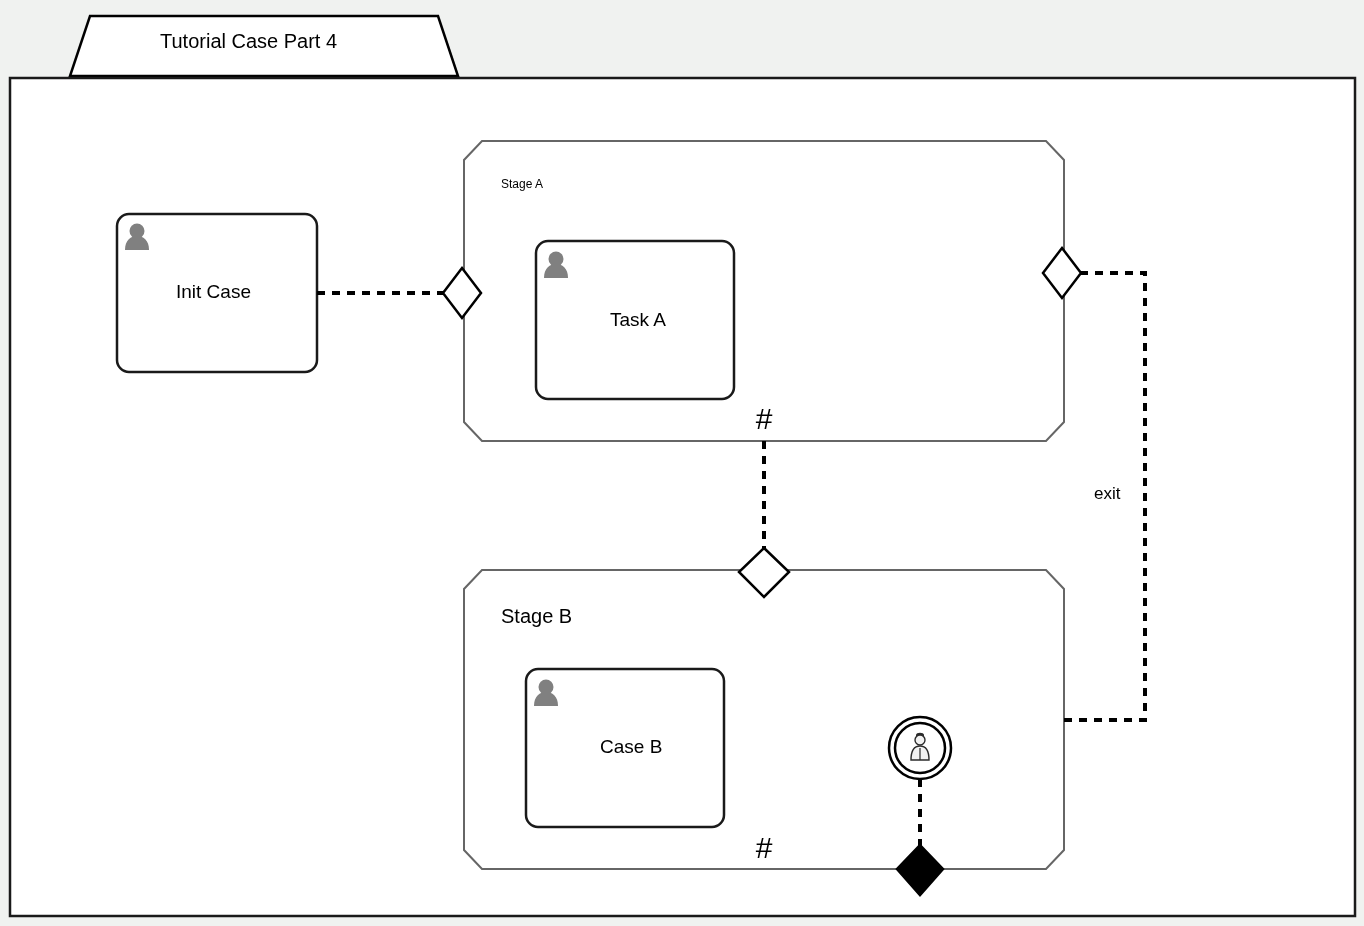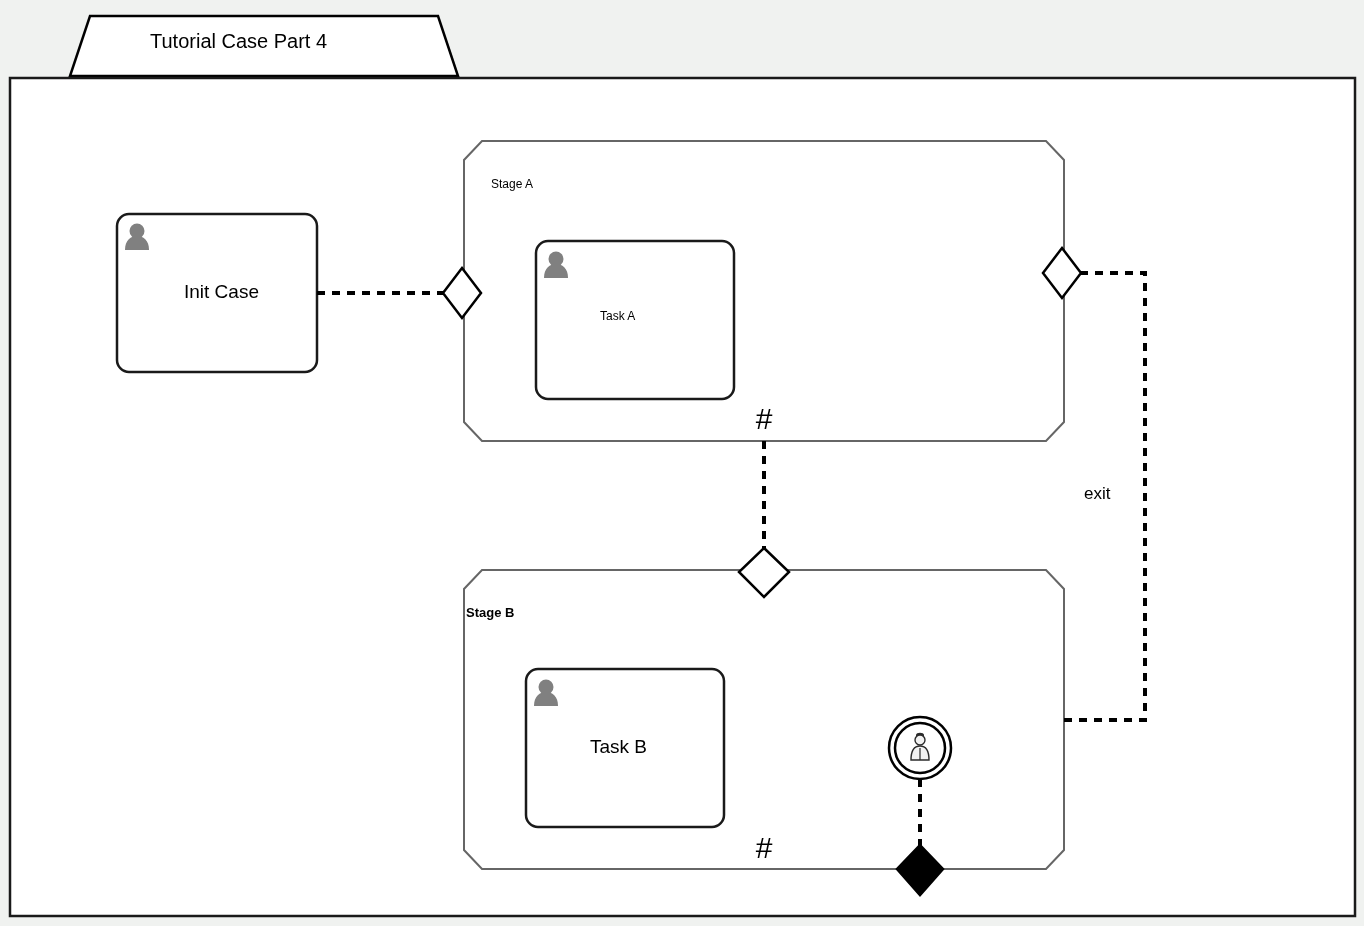--- a/index.html
+++ b/index.html
@@ -19,44 +19,44 @@
     left: 0;
     top: 0;
     width: 1364px;
     height: 926px;
   }
   .lbl {
     position: absolute;
     color: #000;
     white-space: nowrap;
     user-select: none;
+    margin-left: 10px;
   }
   #case-title {
     font-size: 20px;
     left: 150px;
     top: 30px;
   }
   #stage-a-label {
     font-size: 12px;
     left: 491px;
     top: 177px;
   }
   #stage-b-label {
-    font-size: 13px;
-    left: 466px;
+    font-size: 20px;
+    left: 491px;
     top: 605px;
-    font-weight: bold;
   }
   #task-init-label {
     font-size: 19px;
-    left: 184px;
+    left: 166px;
     top: 281px;
   }
   #task-a-label {
-    font-size: 12px;
+    font-size: 19px;
     left: 600px;
     top: 309px;
     text-align: center;
   }
   #task-b-label {
     font-size: 19px;
     left: 590px;
     top: 736px;
   }
   #exit-label {
@@ -138,14 +138,14 @@
     </g>
   </g>
 
 </svg>
 
 <div class="lbl" id="case-title">Tutorial Case Part 4</div>
 <div class="lbl" id="stage-a-label">Stage A</div>
 <div class="lbl" id="stage-b-label">Stage B</div>
 <div class="lbl" id="task-init-label">Init Case</div>
 <div class="lbl" id="task-a-label">Task A</div>
-<div class="lbl" id="task-b-label">Task B</div>
+<div class="lbl" id="task-b-label">Case B</div>
 <div class="lbl" id="exit-label">exit</div>
 
 </body></html>

